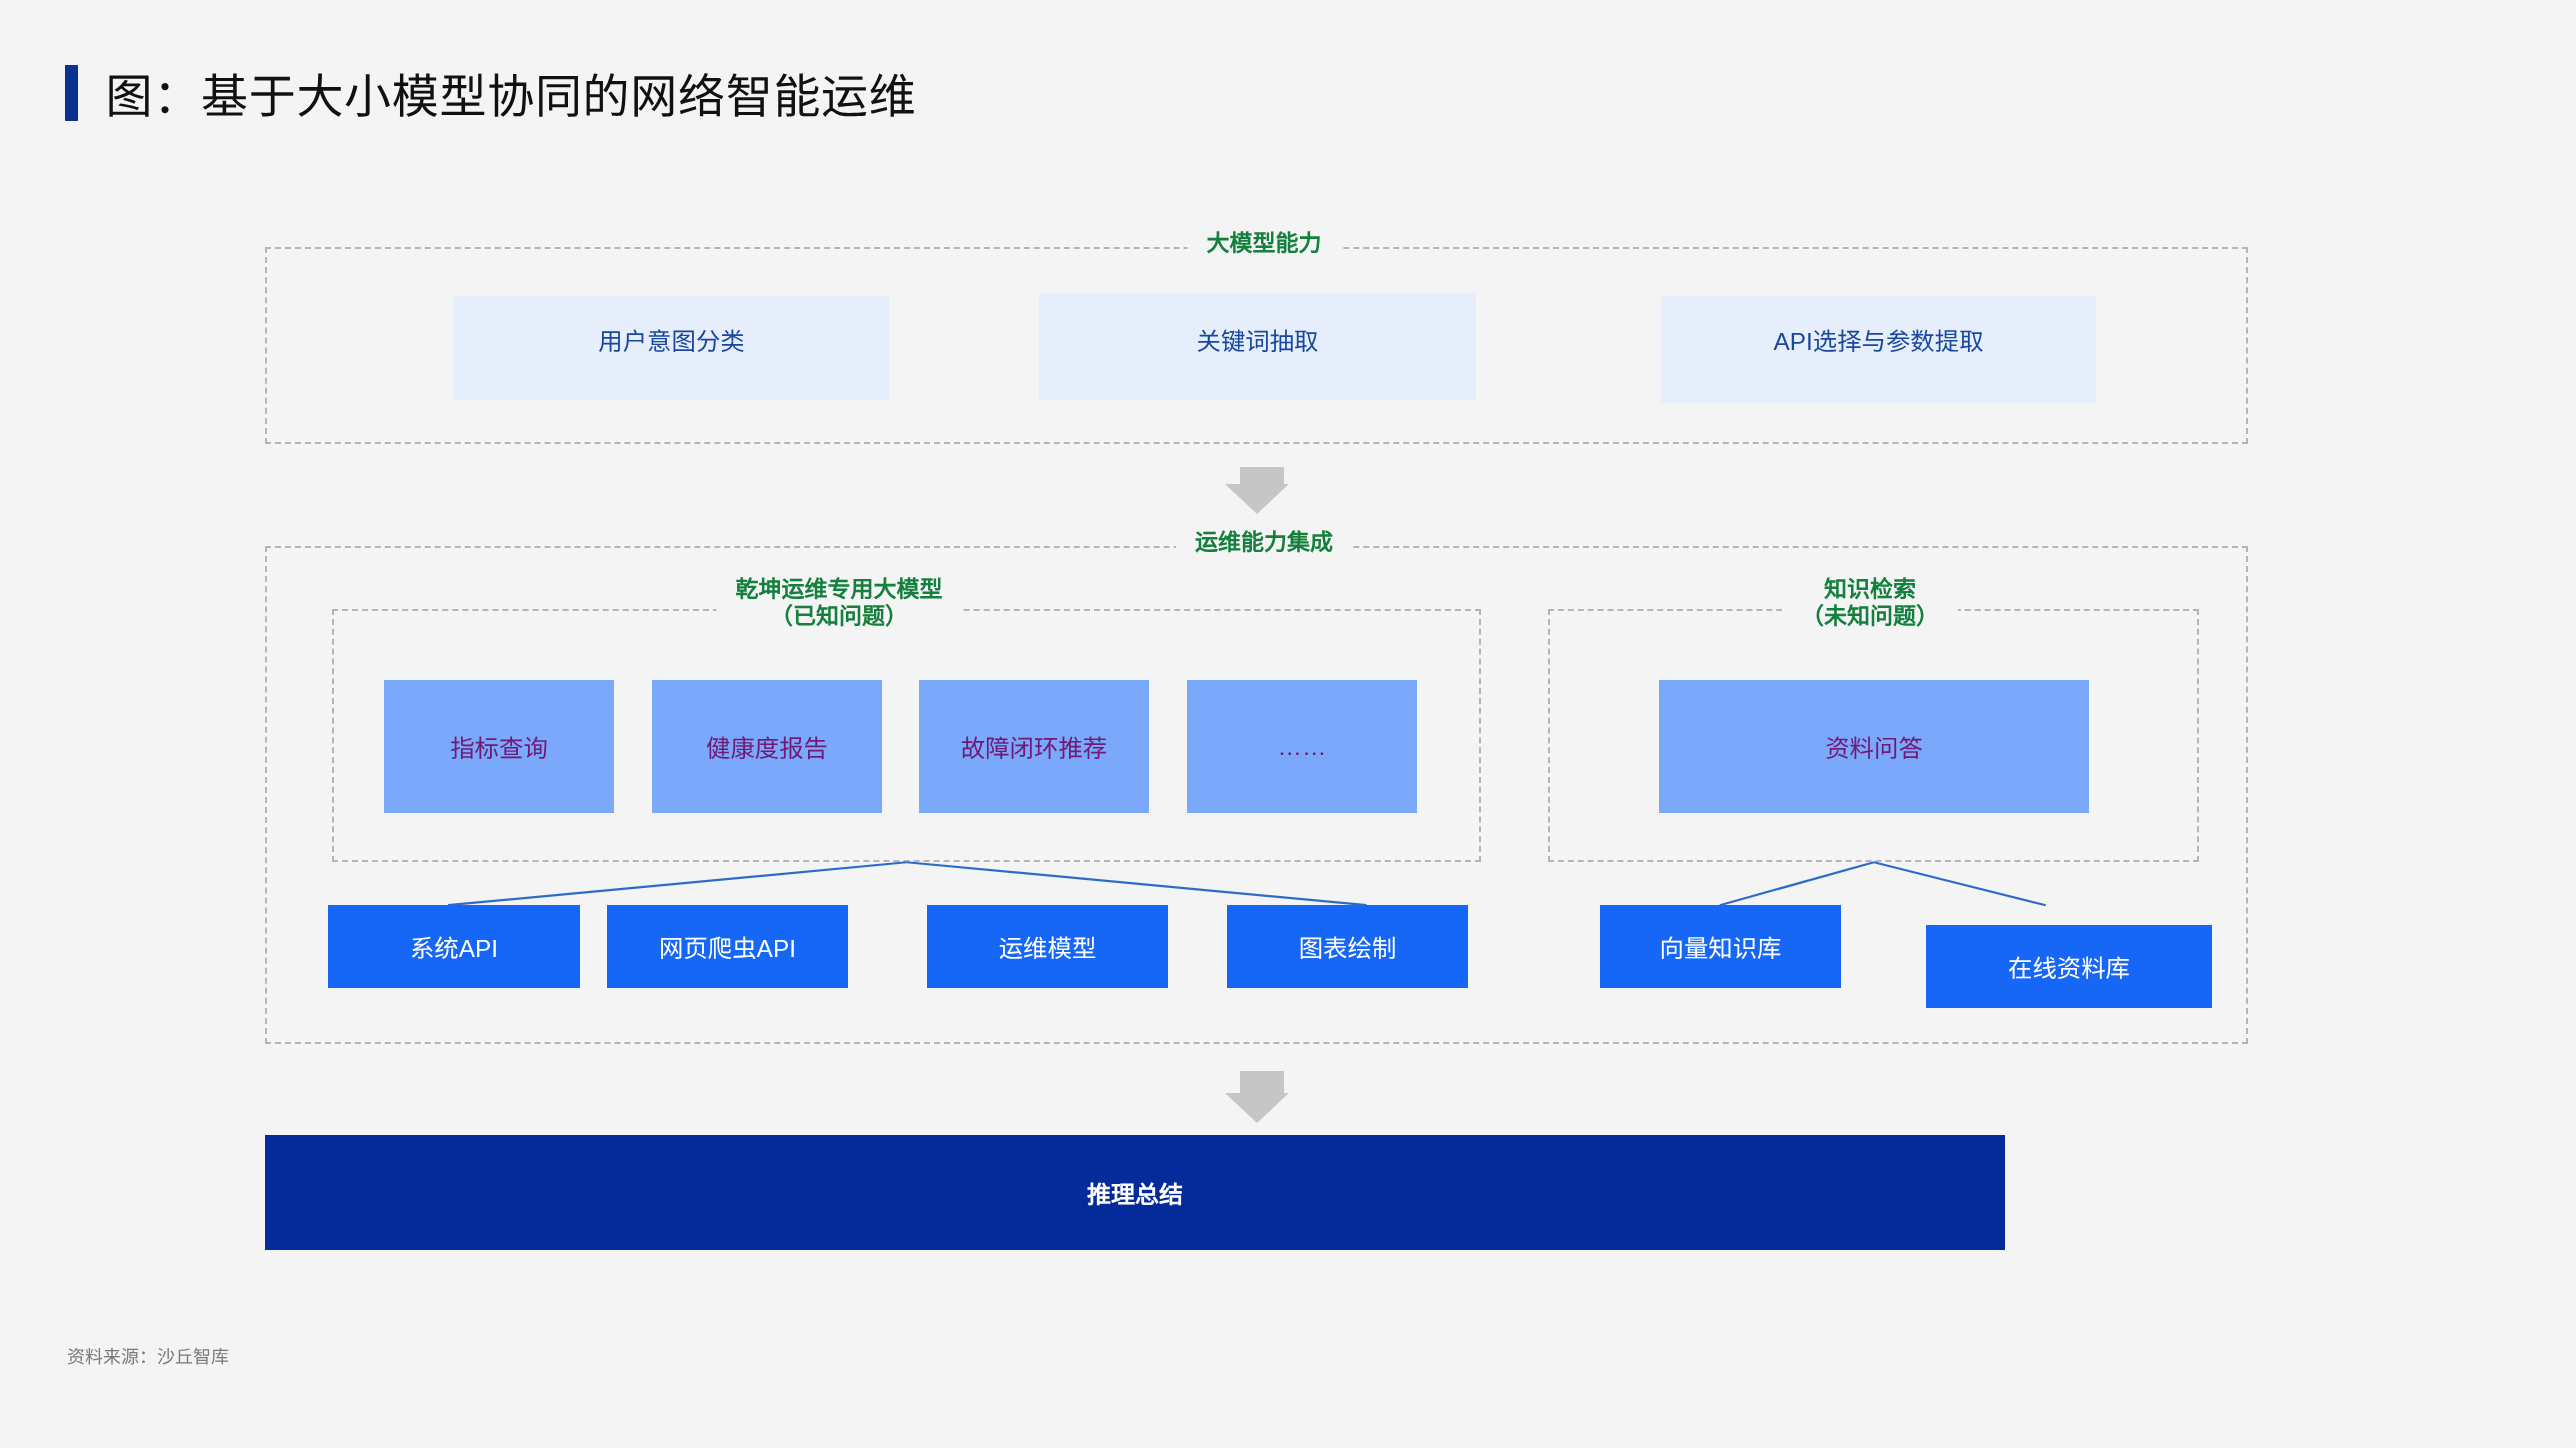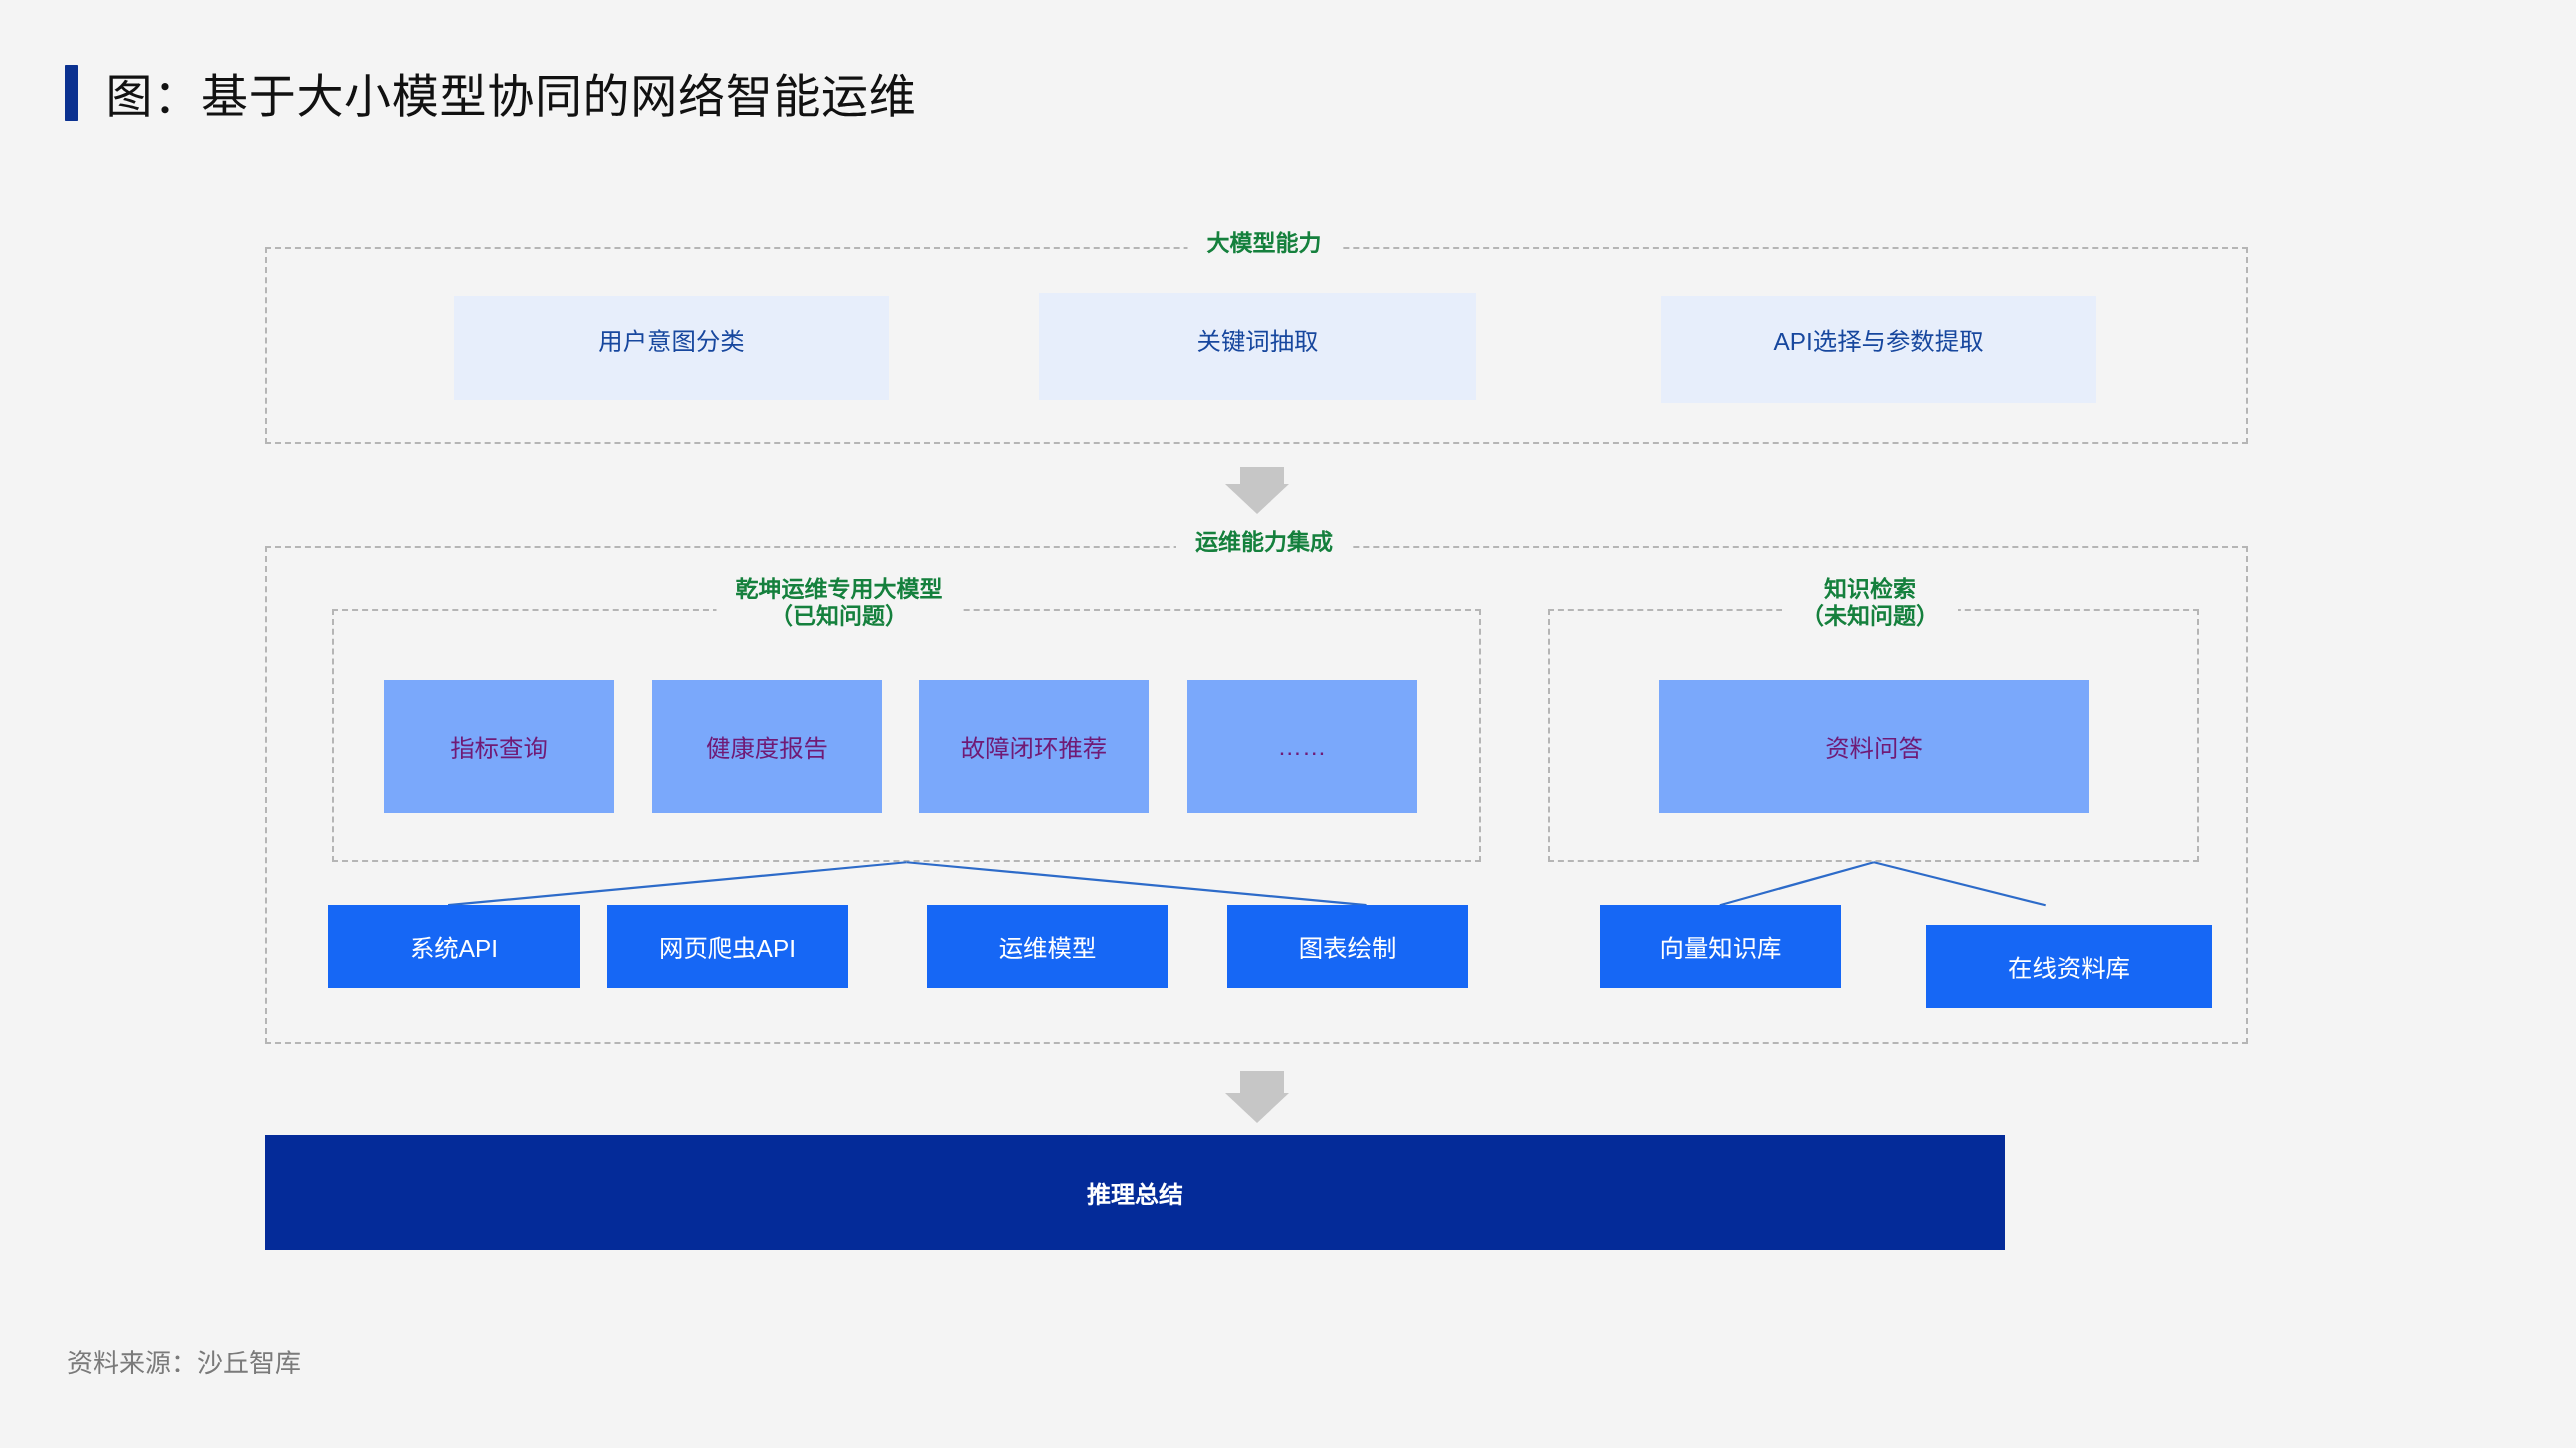--- a/index.html
+++ b/index.html
@@ -128,21 +128,21 @@
     position:absolute;left:265px;top:1135px;width:1740px;height:115px;
     background:#042b99;
     display:flex;align-items:center;justify-content:center;
     color:#ffffff;font-size:24px;font-weight:bold;
     box-sizing:border-box;
   }
 
   
   #footer{
     position:absolute;left:67px;top:1342px;
-    font-size:26px;color:#7a7a7a;white-space:nowrap;
+    font-size:18px;color:#7a7a7a;white-space:nowrap;
   }
 </style>
 </head>
 <body>
 
 <div class="title-row">
   <div class="title-bar"></div>
   <div class="title-text">图：基于大小模型协同的网络智能运维</div>
 </div>
 

